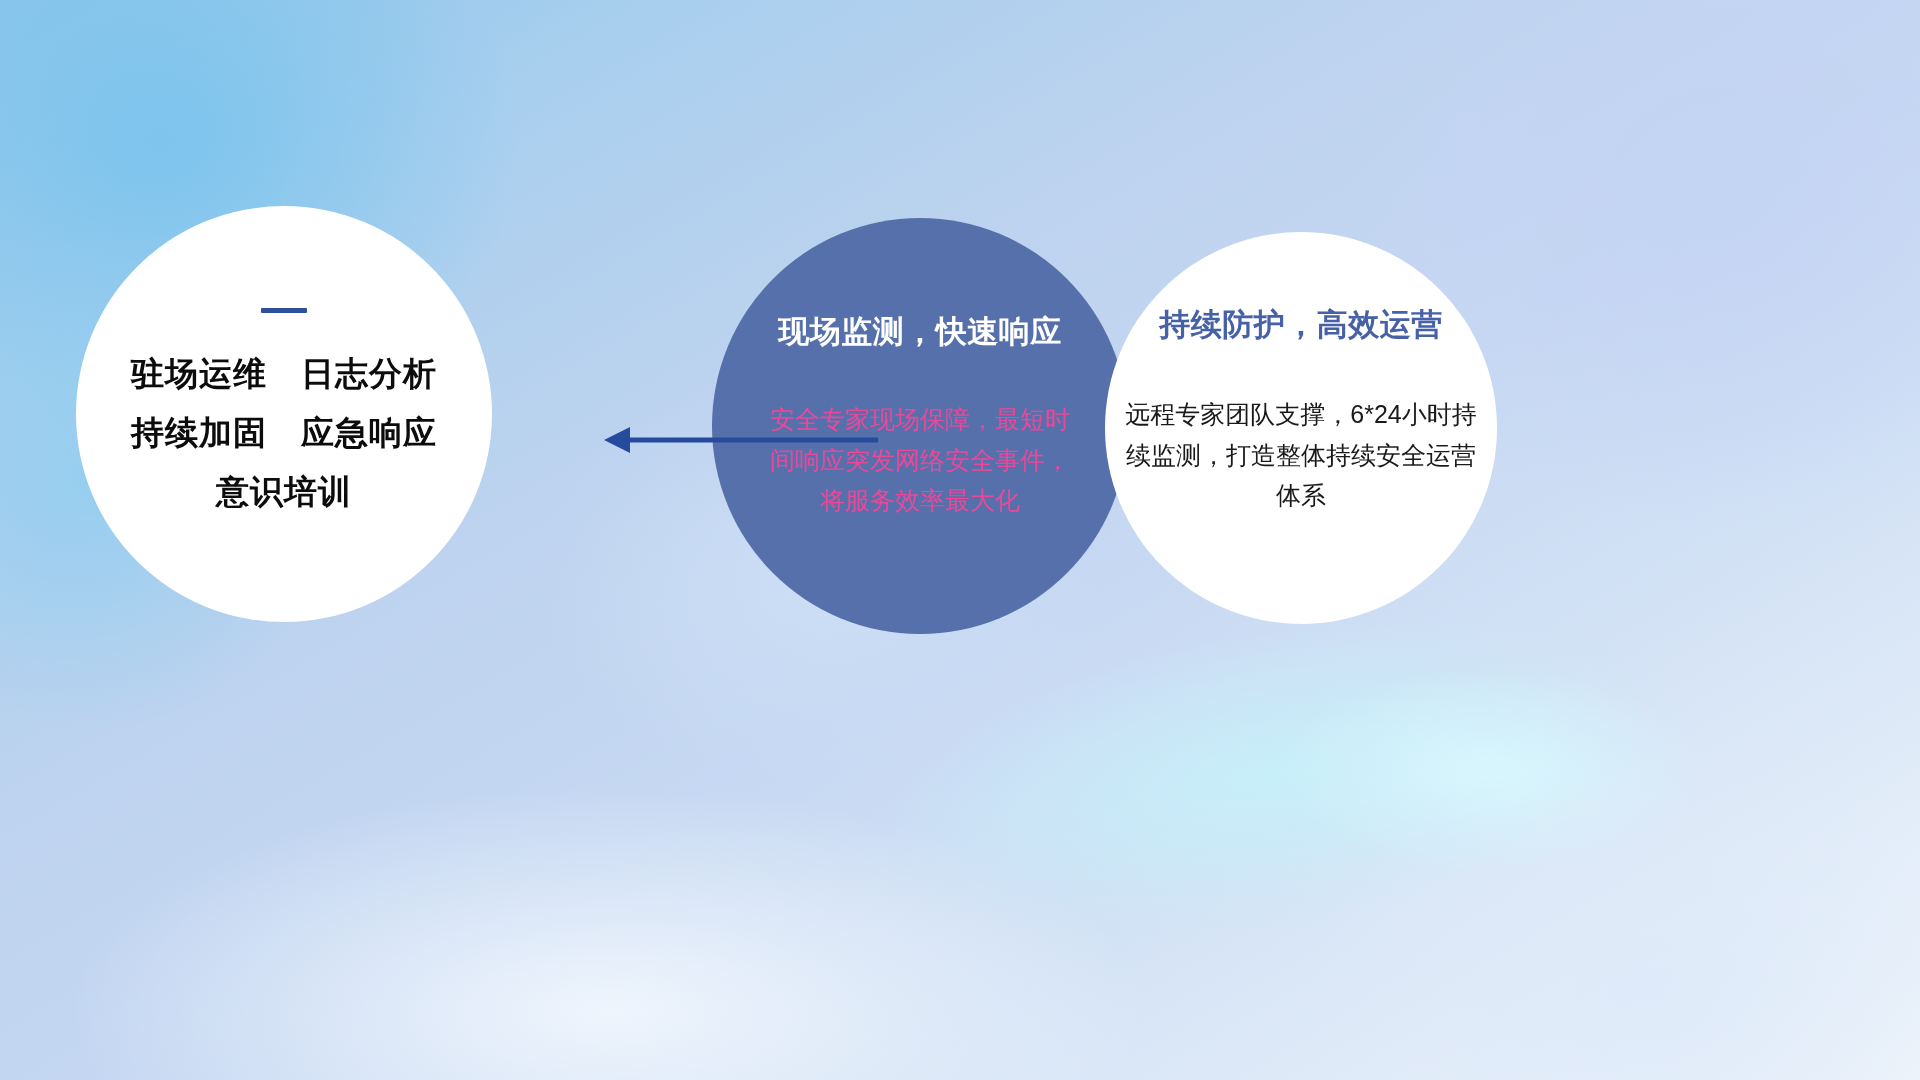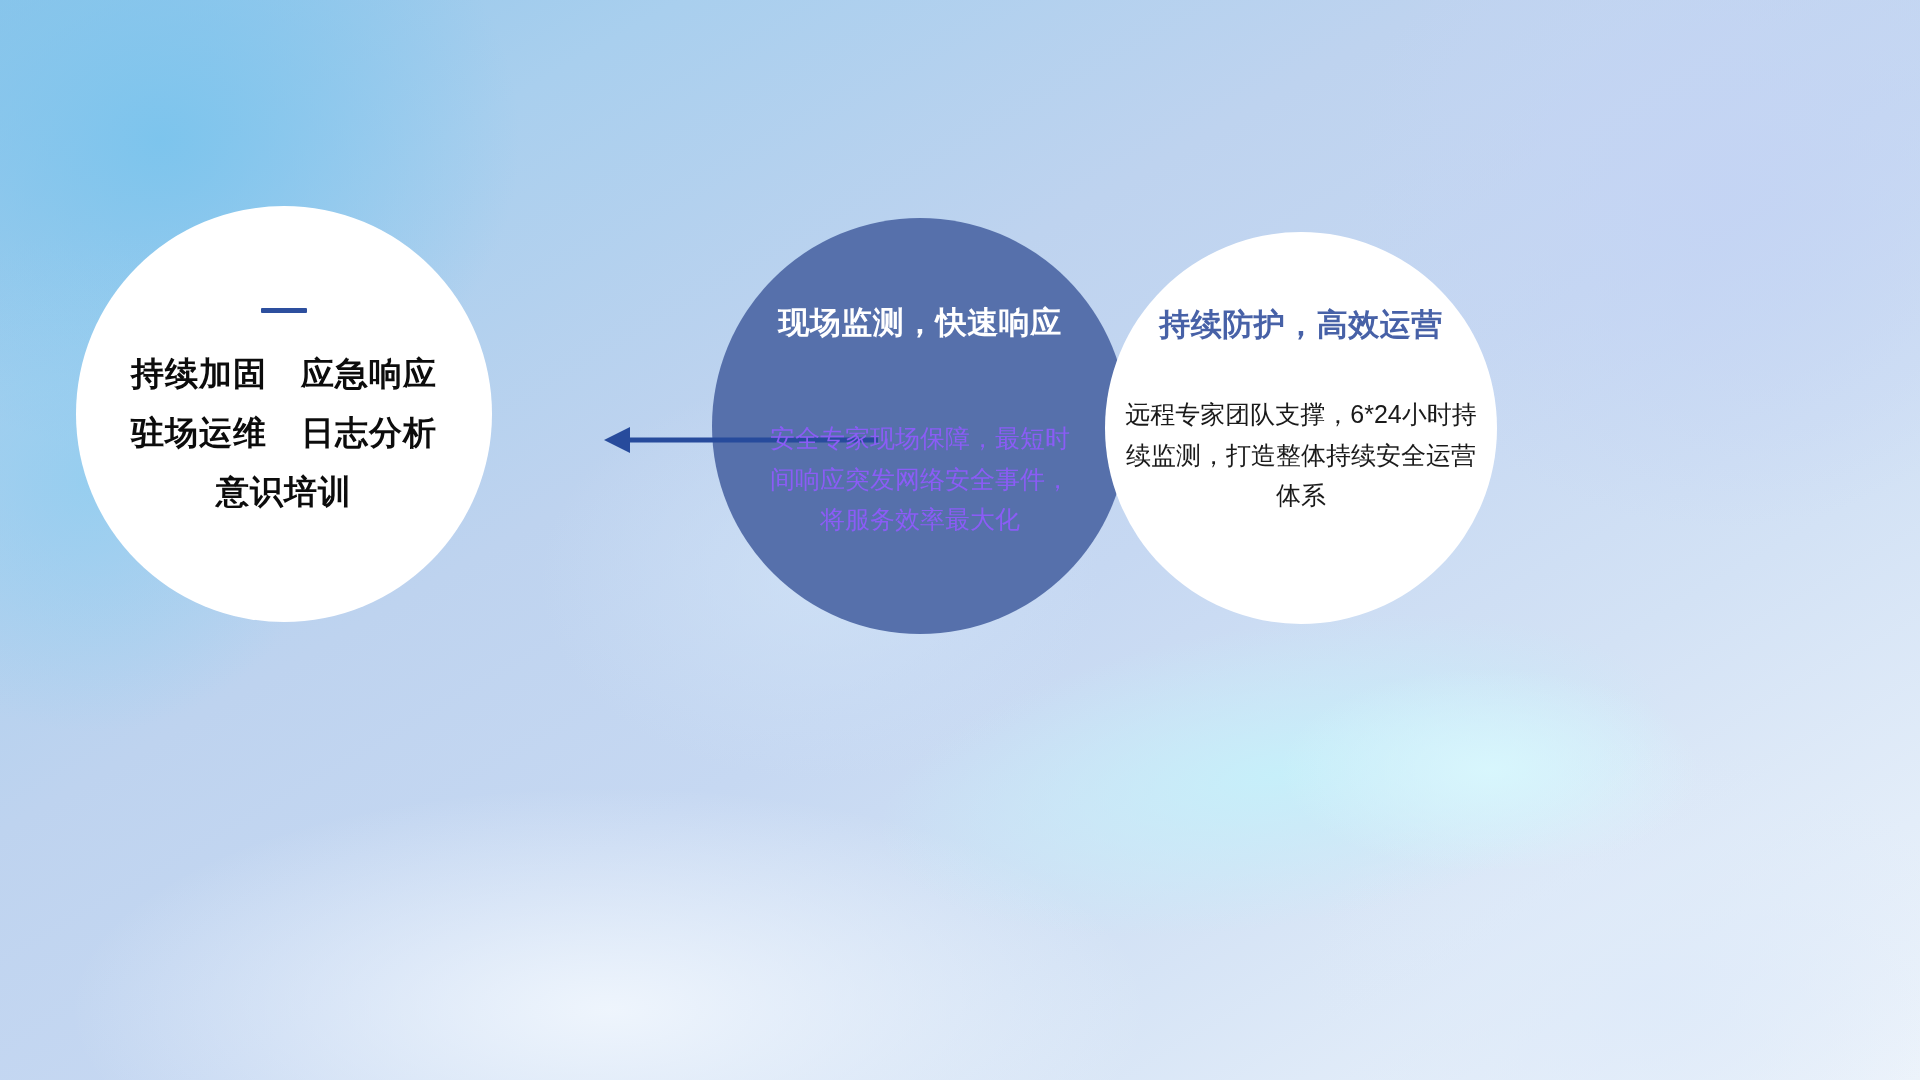--- a/index.html
+++ b/index.html
@@ -126,41 +126,40 @@
     font-size: 33px;
     font-weight: bold;
     letter-spacing: 1px;
     line-height: 1;
     white-space: pre;
   }
 
   
   .mid-inner {
     position: absolute;
-    left: 712px; top: 218px;
+    left: 712px; top: 227px;
     width: 416px; height: 416px;
     display: flex;
     flex-direction: column;
     align-items: center;
     padding-top: 88px;
     box-sizing: border-box;
     z-index: 3;
-    gap: 28px;
   }
   .mid-title {
     color: #ffffff;
     font-size: 31px;
     font-weight: bold;
     letter-spacing: 0.5px;
     white-space: nowrap;
     line-height: 1.1;
   }
   .mid-body {
     margin-top: 50px;
-    color: #8b5cf6;
+    color: #ec4899;
     font-size: 25px;
     line-height: 1.62;
     text-align: center;
     width: 300px;
     font-weight: 400;
   }
 
   
   .right-inner {
     position: absolute;
@@ -219,22 +218,22 @@
 
   <svg class="arrow-svg" viewBox="0 0 280 60">
     <line id="arrow-line" x1="278" y1="30" x2="26" y2="30" stroke="#274b9c" stroke-width="5"></line>
     <polygon id="arrow-head" points="4,30 30,17 30,43" fill="#274b9c"></polygon>
   </svg>
 
   <div class="circle circle-left"></div>
   <div class="left-inner">
     <div class="accent-dash" id="accent-dash" style="background: rgb(45, 79, 158);"></div>
     <div class="left-lines">
+      <div class="left-line">驻场运维　日志分析</div>
       <div class="left-line">持续加固　应急响应</div>
-      <div class="left-line">驻场运维　日志分析</div>
       <div class="left-line">意识培训</div>
     </div>
   </div>
 
   <div class="mid-inner">
     <div class="mid-title">现场监测，快速响应</div>
     <div class="mid-body">安全专家现场保障，最短时间响应突发网络安全事件，将服务效率最大化</div>
   </div>
 
   <div class="circle circle-right"></div>

